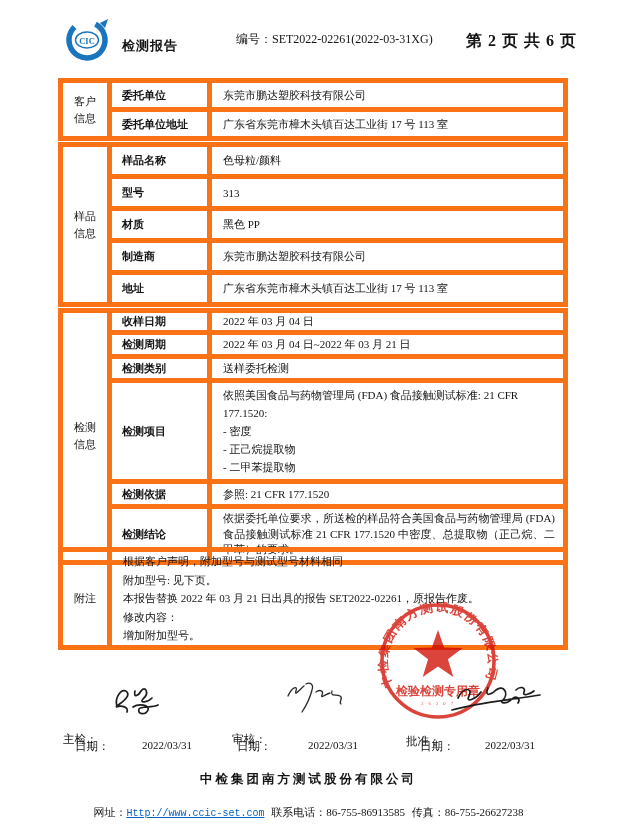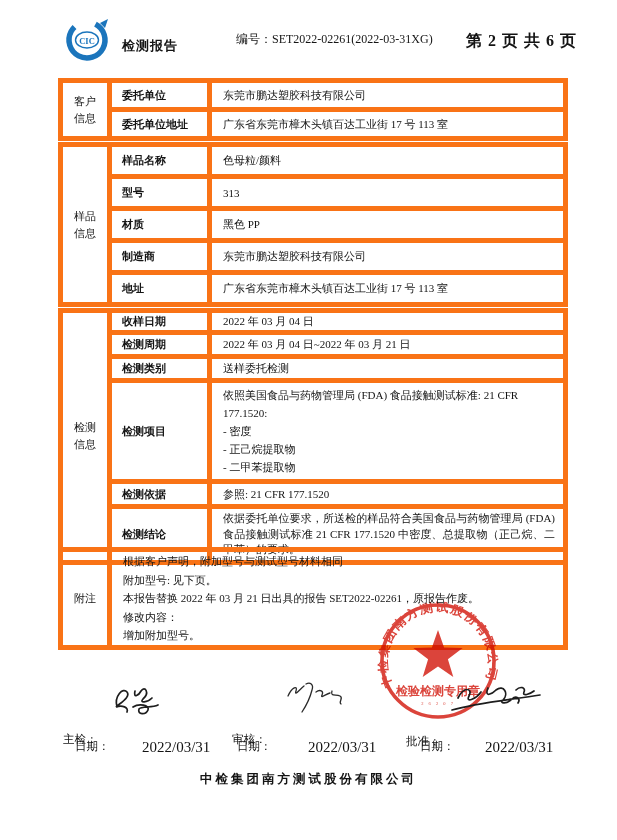--- a/index.html
+++ b/index.html
@@ -31,21 +31,21 @@
   .conclusion { line-height:15.5px; padding:2px 0; text-align:justify; }
   .notes-cell { width:456px; padding-left:11px; vertical-align:middle; }
   .notes-cell div { line-height:18.5px; }
   
   .stamp { position:absolute; left:376px; top:599px; width:124px; height:124px;
            z-index:3; mix-blend-mode:multiply; opacity:.92; }
   
   .sig-label { position:absolute; font-size:11.5px; z-index:2;margin-top:33px; }
   .sig { position:absolute; z-index:4; }
   .date-label { position:absolute; font-size:11.5px; }
-  .date-val { position:absolute; font-size:15px;text-align:center; }
+  .date-val { position:absolute; font-size:11px;text-align:center; }
   
   .f-company { position:absolute; left:0; top:771px; width:100%; text-align:center;
                font-size:12.5px; font-weight:bold; letter-spacing:3px; }
   .f-line1 { position:absolute; left:0; top:791px; width:100%; text-align:center; font-size:11px; }
   .f-line2 { position:absolute; left:0; top:805px; width:100%; text-align:center; font-size:11px; }
   .link { color:#0563c1; text-decoration:underline; font-family:"Liberation Mono","DejaVu Sans Mono",monospace; font-size:10px; }
 </style>
 </head>
 <body>
 
@@ -205,14 +205,19 @@
   </div>
 
   <div class="date-label" style="left:75px; top:739px;">日期：</div>
   <div class="date-val" style="left:142px; top:739px;">2022/03/31</div>
   <div class="date-label" style="left:237px; top:739px;">日期：</div>
   <div class="date-val" style="left:308px; top:739px;">2022/03/31</div>
   <div class="date-label" style="left:420px; top:739px;">日期：</div>
   <div class="date-val" style="left:485px; top:739px;">2022/03/31</div>
 
   <div class="f-company">中检集团南方测试股份有限公司</div>
+  <div class="f-line2">
+    <span>网址：</span><a class="link" href="#">Http://www.ccic-set.com</a>
+    <span style="margin-left:4px;">联系电话：</span><span>86-755-86913585</span>
+    <span style="margin-left:4px;">传真：</span><span>86-755-26627238</span>
+  </div>
 
 </div>
 
 </body></html>

